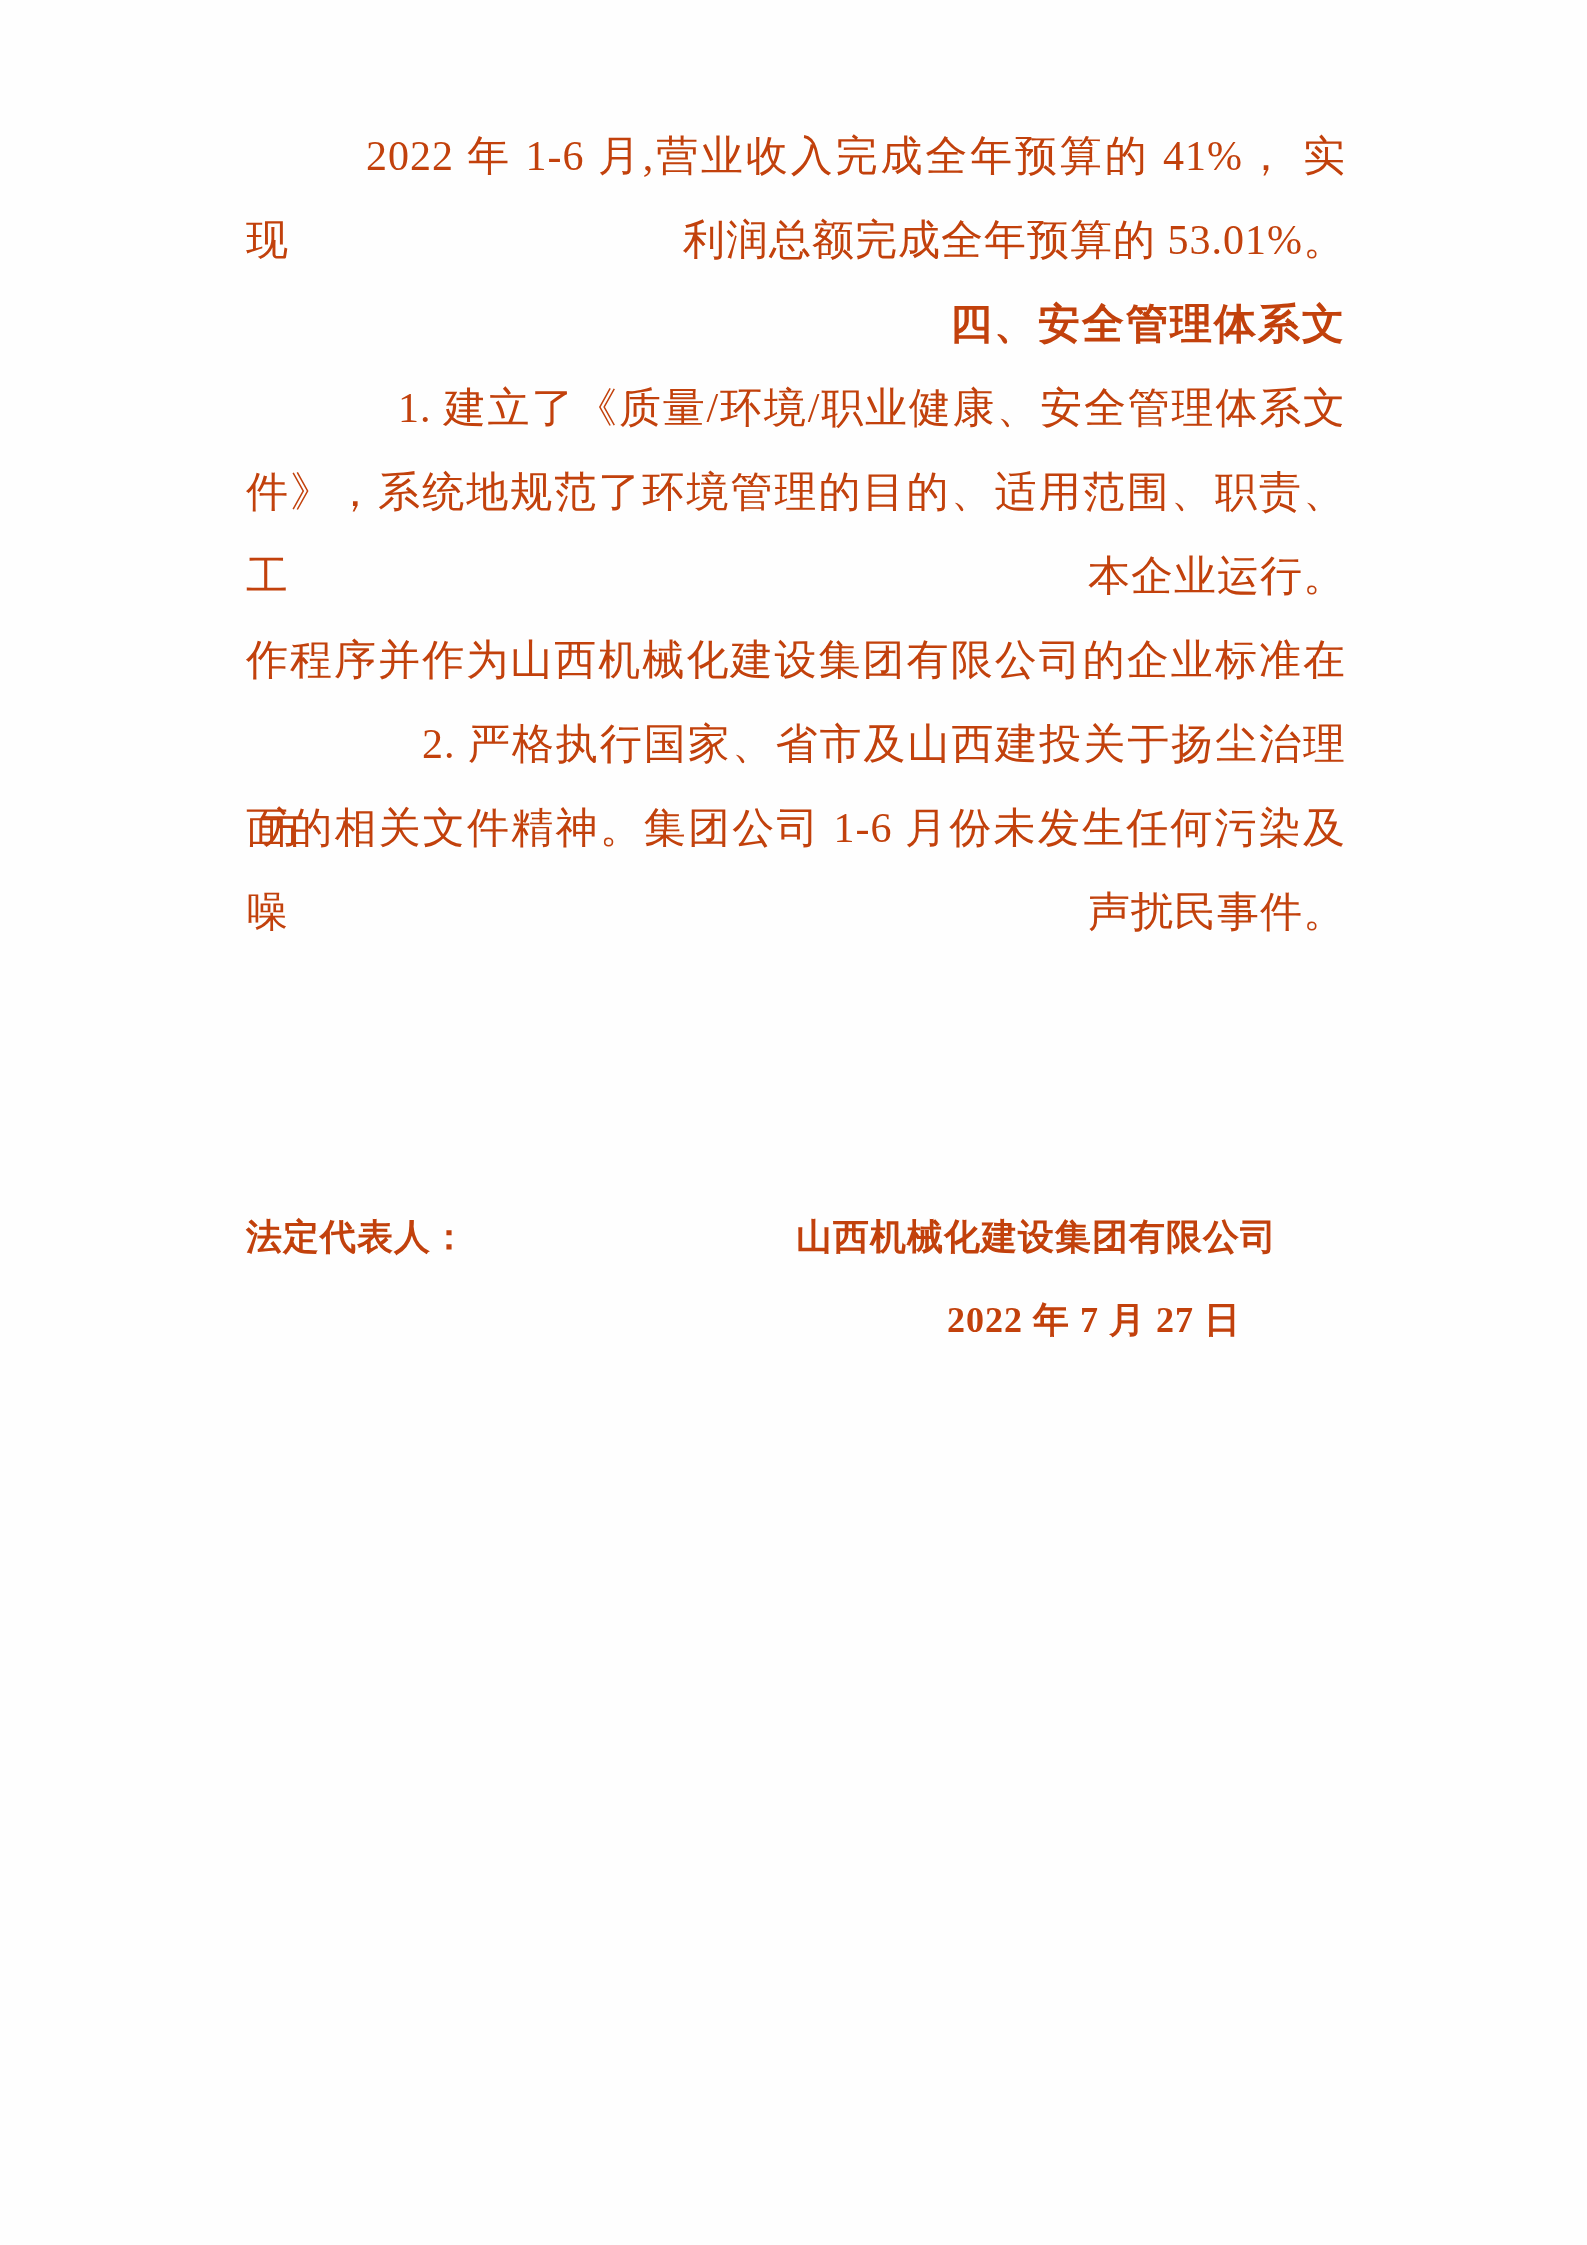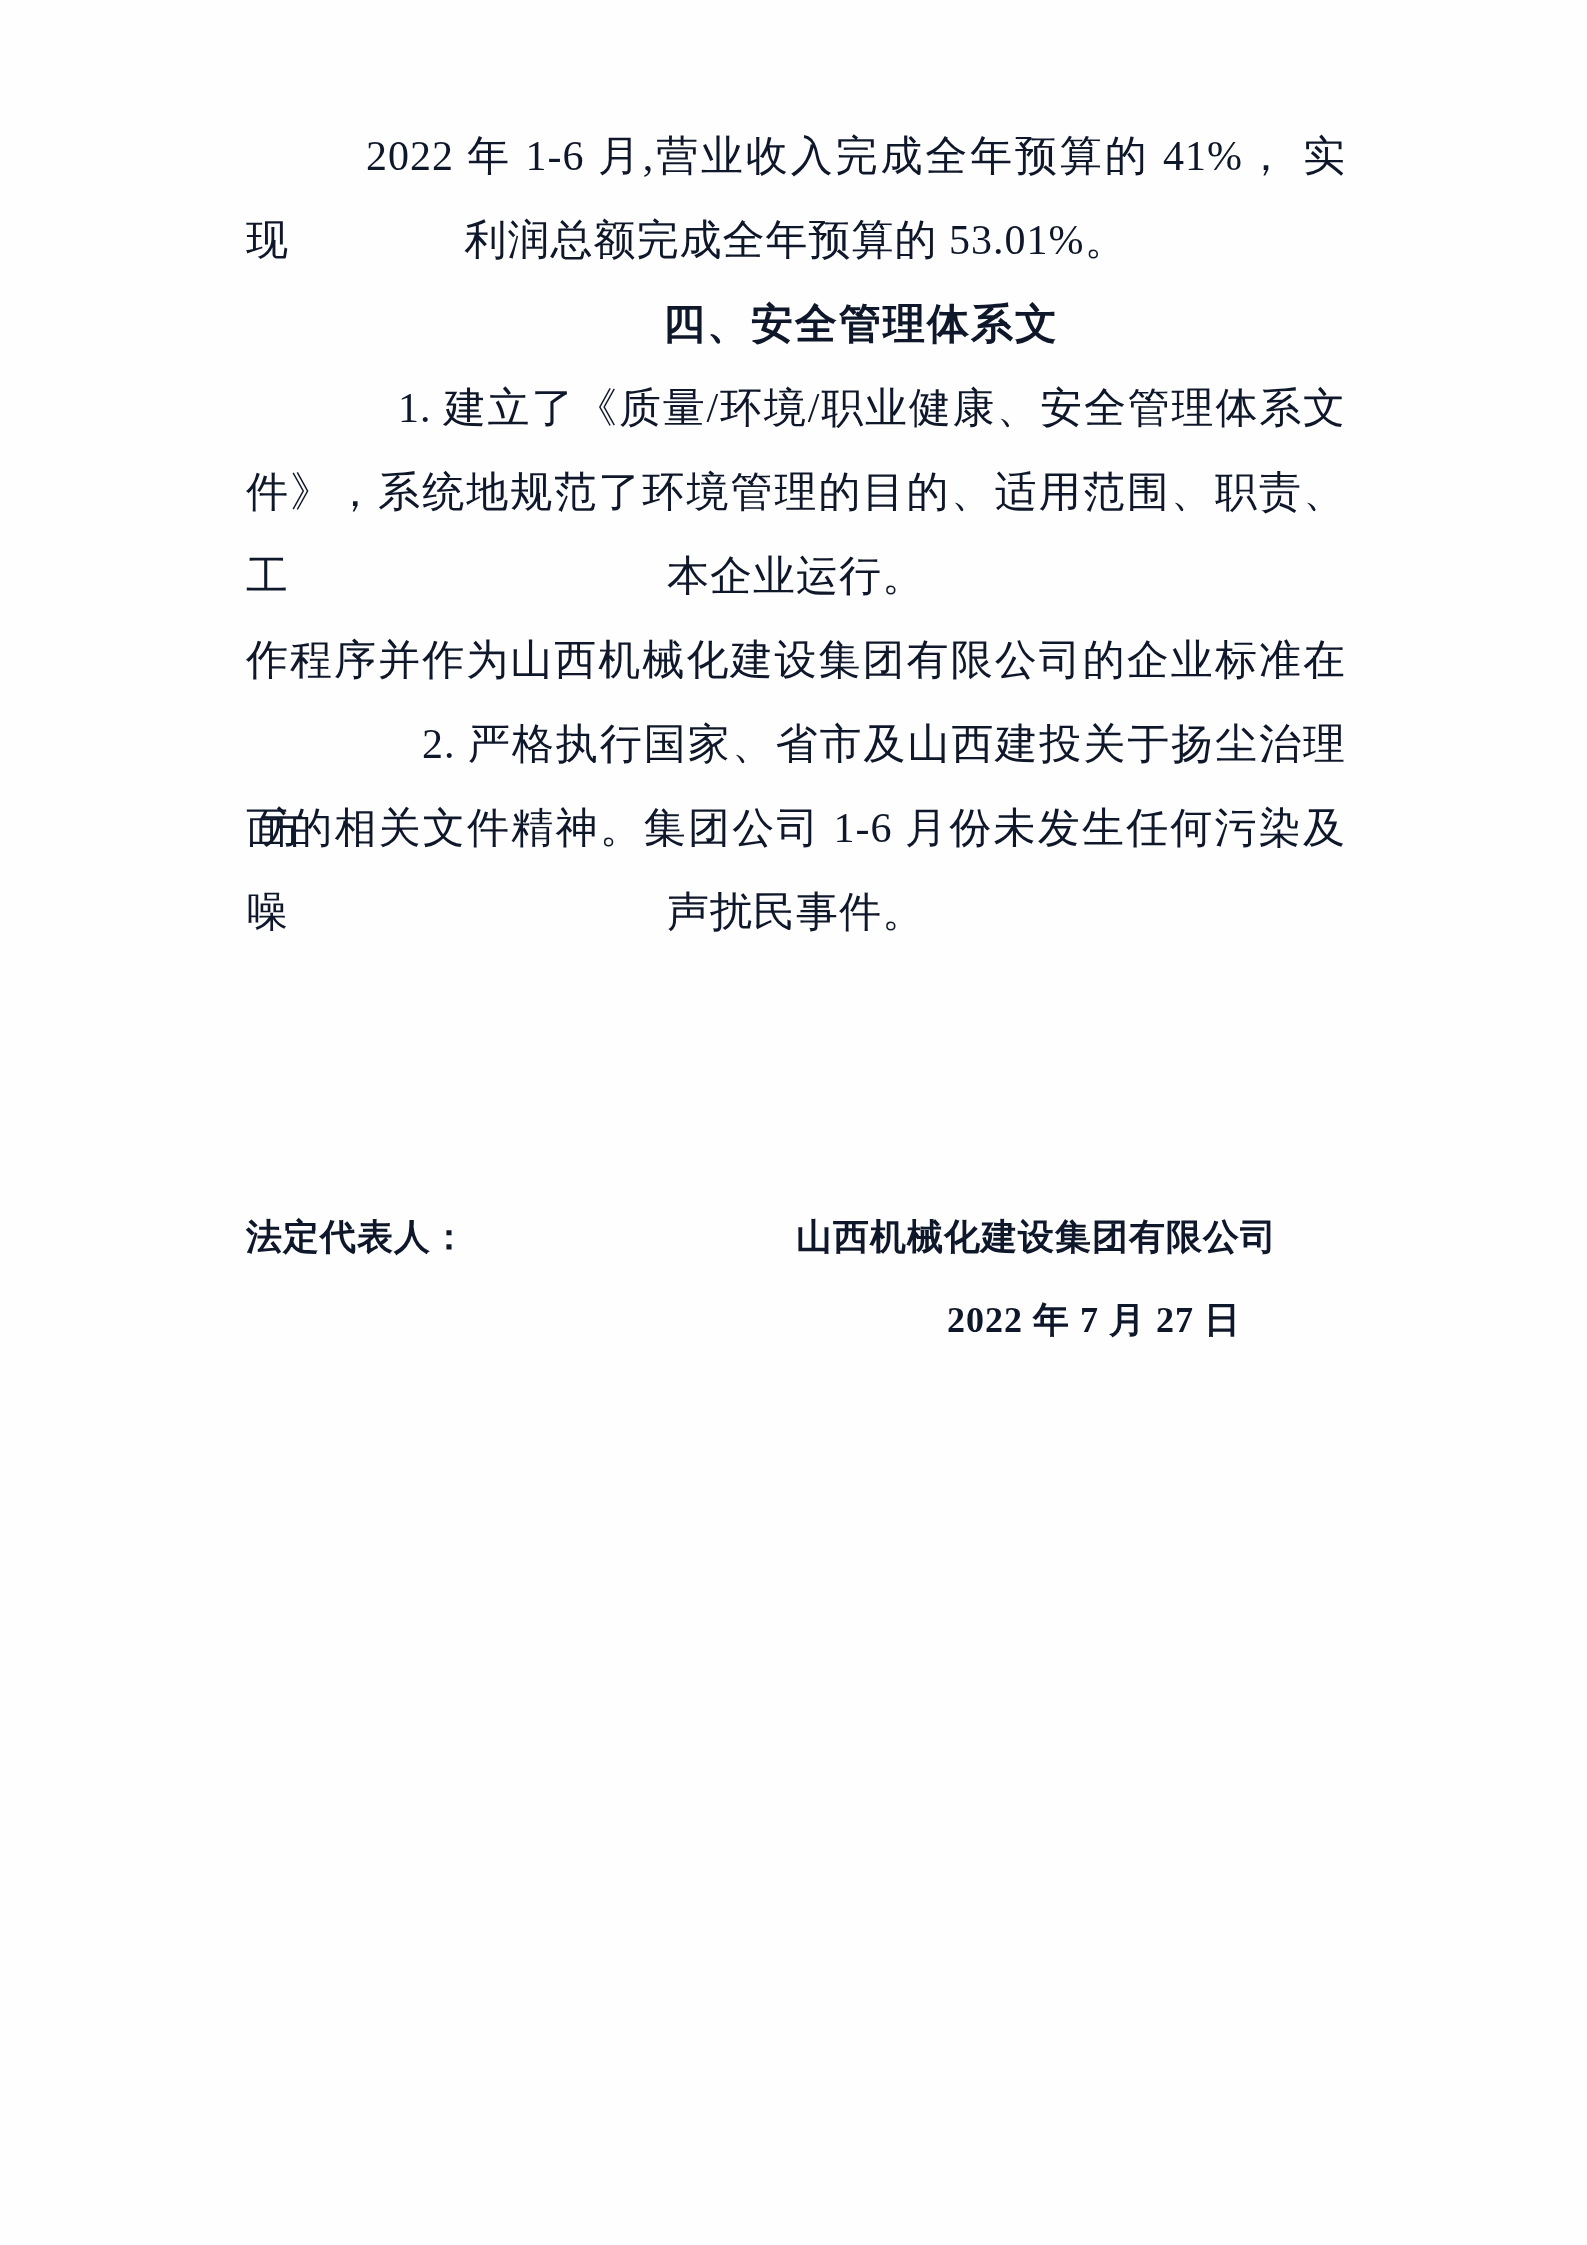--- a/index.html
+++ b/index.html
@@ -6,35 +6,35 @@
     margin: 0;
     padding: 0;
     background: #ffffff;
   }
   .page {
     position: relative;
     width: 1587px;
     height: 2245px;
     background: #fefefe;
     font-family: "Liberation Serif", "DejaVu Serif", serif;
-    color: #0f172a;
+    color: #c2410c;
     overflow: hidden;
   }
   .content {
     position: absolute;
     left: 246px;
     top: 114px;
     width: 1100px;
   }
   .line {
     font-size: 42px;
     line-height: 84px;
     height: 84px;
     letter-spacing: 1px;
-    text-align: center;
+    text-align: right;
   }
   .fill {
     text-align: justify;
     text-align-last: justify;
   }
   .heading {
     font-family: "Liberation Sans", "DejaVu Sans", sans-serif;
     font-weight: bold;
     letter-spacing: 2px;
   }

